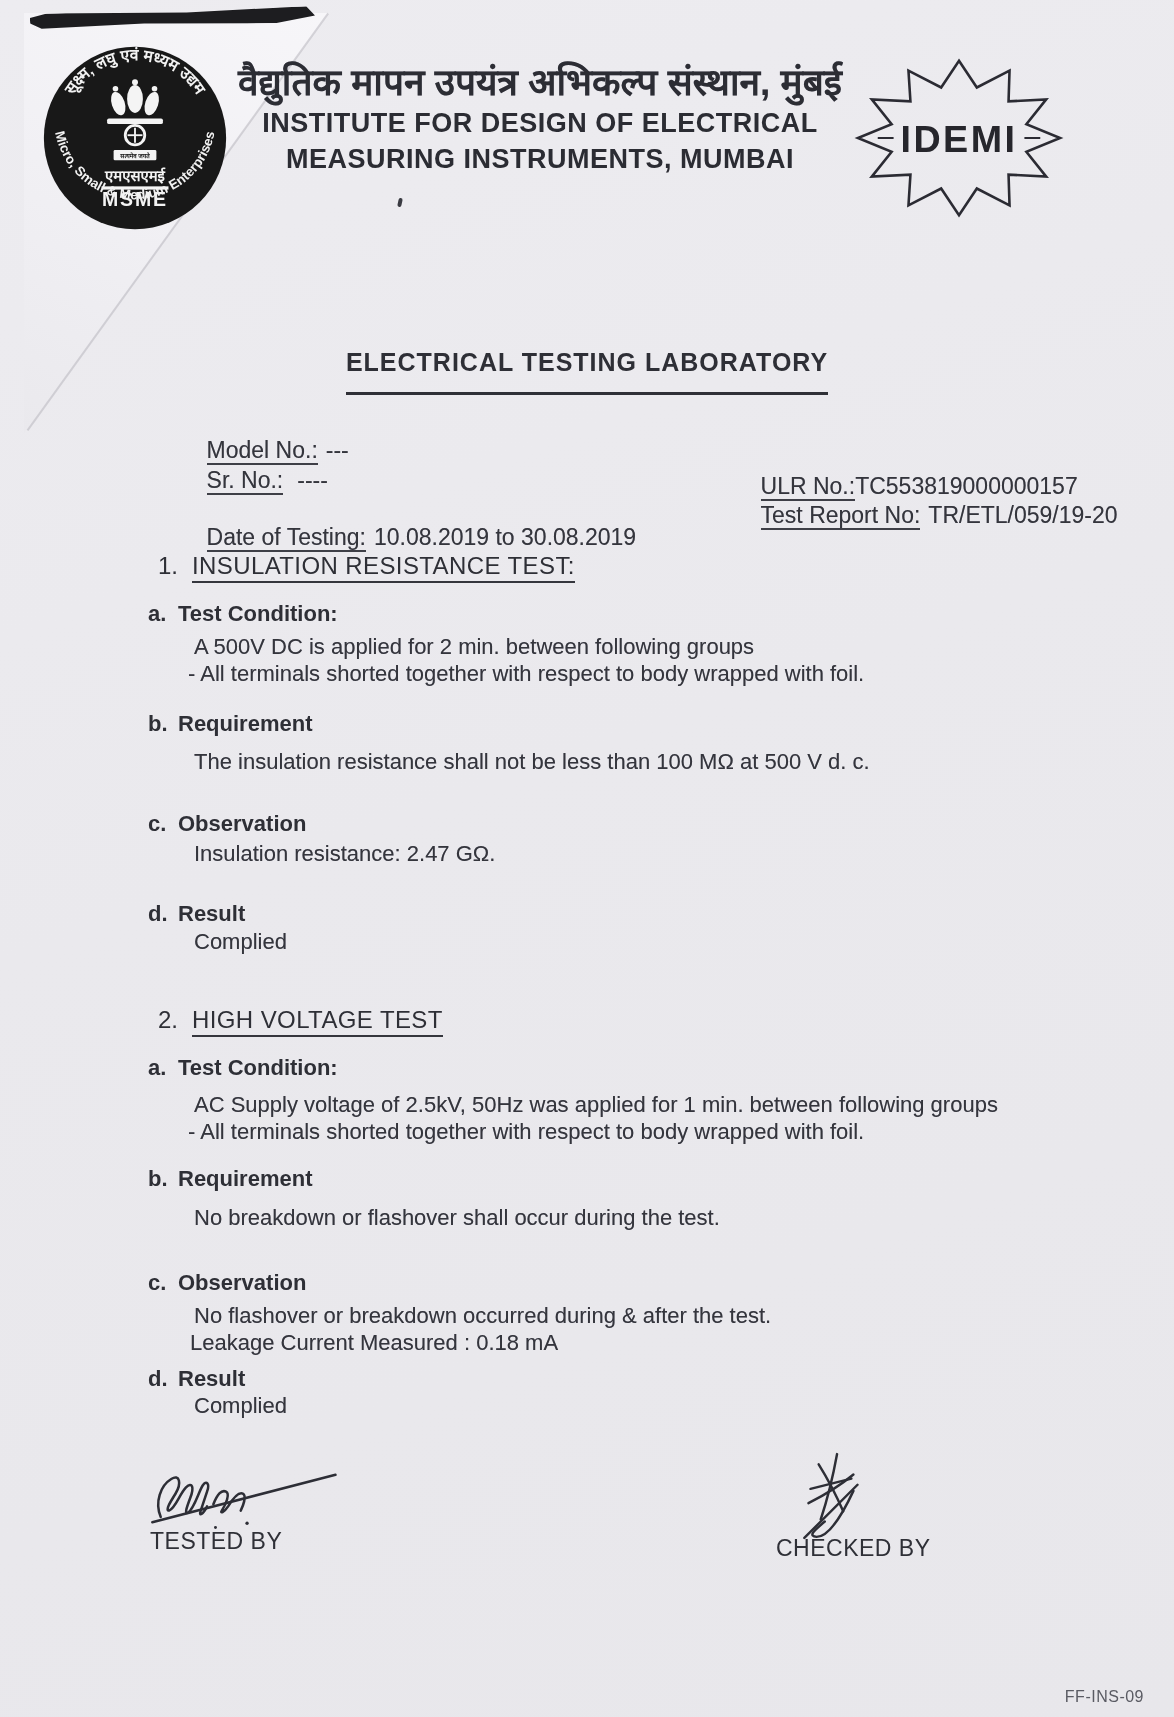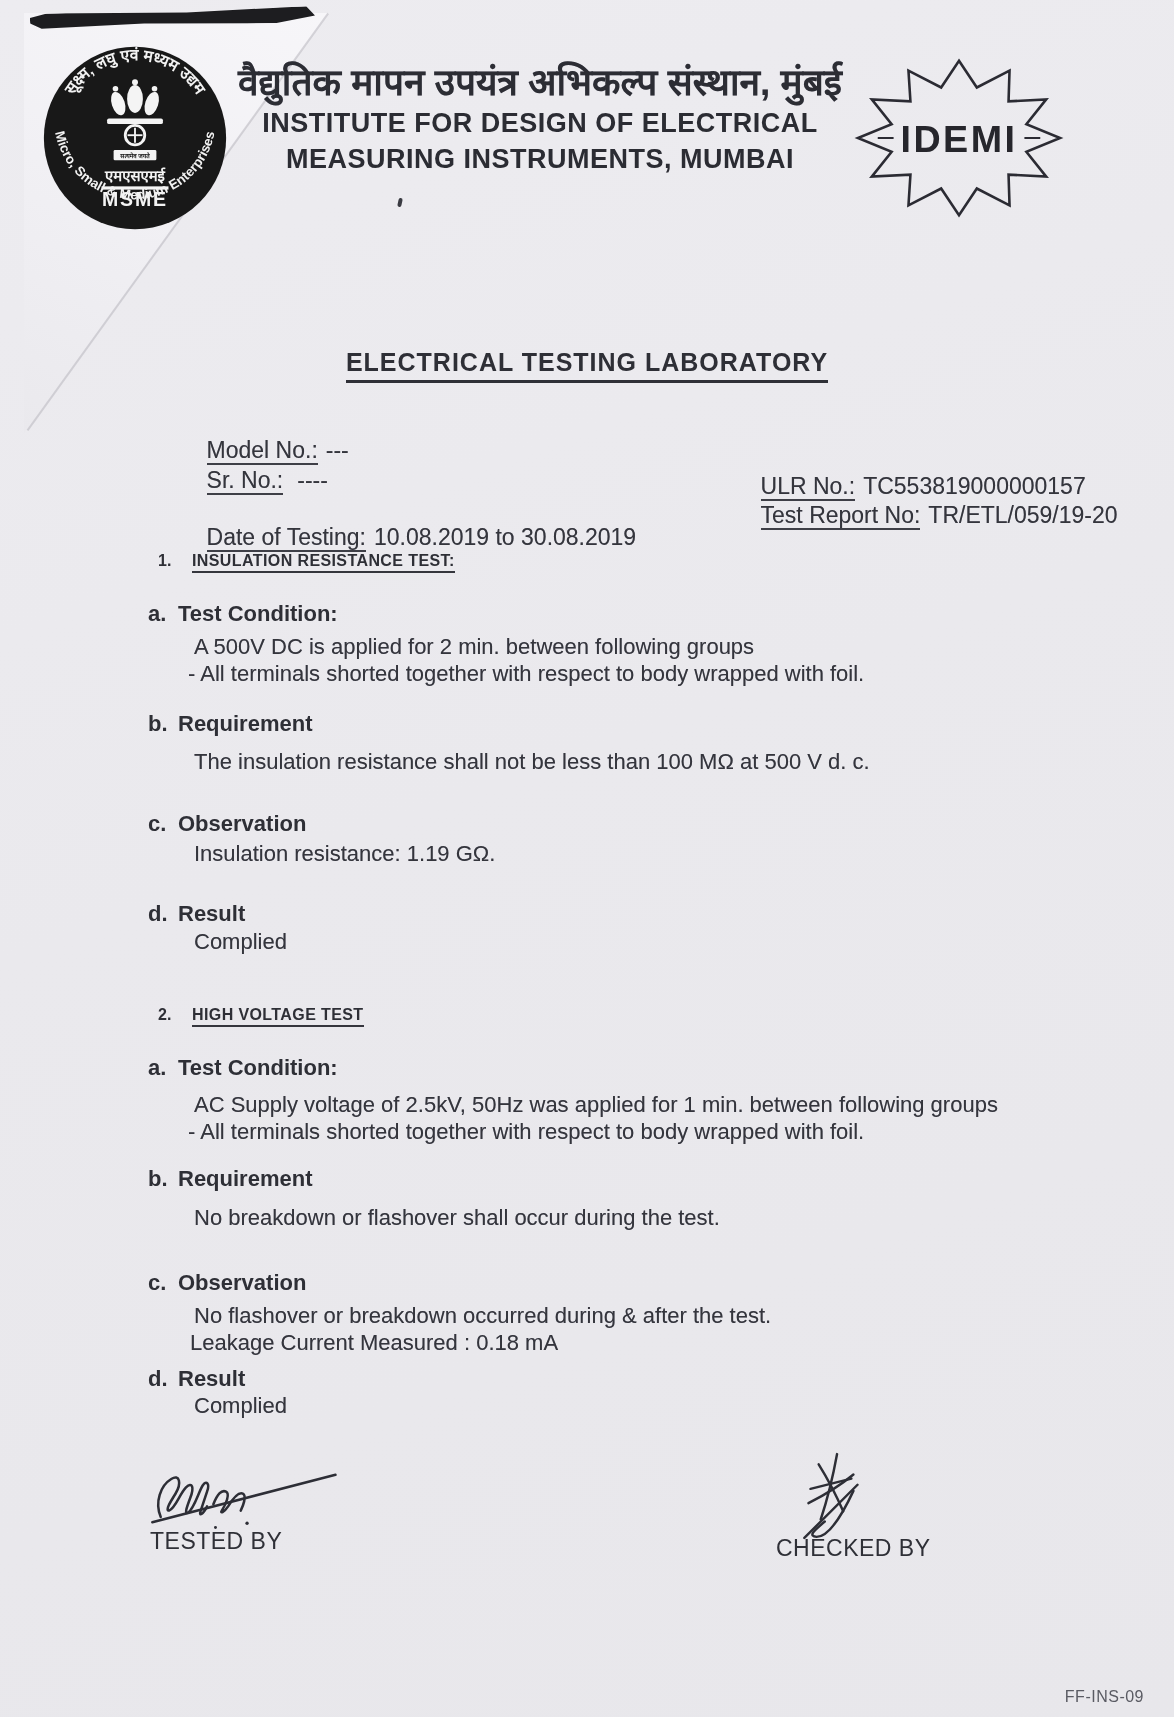--- a/index.html
+++ b/index.html
@@ -24,29 +24,29 @@
   .stray-mark{left:398px;top:198px;width:4px;height:9px;background:#3a3b42;border-radius:2px;transform:rotate(12deg);}
   
   .logo-wrap{left:42px;top:45px;width:186px;height:186px;}
   .org-block{left:215px;top:62px;width:650px;text-align:center;}
   .org-hindi{font-size:37px;font-weight:bold;color:#2c2d34;line-height:1.15;}
   .org-en{font-size:27px;font-weight:bold;color:#2b2c33;letter-spacing:.5px;line-height:1.35;}
   .badge-wrap{left:850px;top:53px;width:218px;height:170px;}
   
   .doc-title-row{left:0;top:348px;width:100%;text-align:center;}
   .doc-title{display:inline-block;font-size:25px;font-weight:bold;letter-spacing:1px;
-    color:#2e2f36;border-bottom:3px solid #2f3037;padding-bottom:3px;}
+    color:#2e2f36;border-bottom:3px solid #2f3037;padding-bottom:15px;}
   
   .meta-row{font-size:23px;white-space:pre-wrap;}
   .u{border-bottom:2px solid #3e3f47;margin-left:31px;}
   .meta-value{margin-left:8px;}
   .m-left{left:150px;}
   .m-right{left:704px;}
   
-  .sec-title-row{left:158px;font-size:16px;font-weight:bold;color:#2e2f36;}
+  .sec-title-row{left:158px;font-size:24px;font-weight:normal;color:#2e2f36;}
   .sec-num{display:inline-block;width:34px;}
   .sec-title{border-bottom:2.5px solid #35363d;padding-bottom:2px;letter-spacing:.4px;}
   .item-row{left:148px;font-size:22px;font-weight:bold;color:#2e2f36;}
   .item-letter{display:inline-block;width:30px;font-weight:bold;}
   .body-line{left:194px;font-size:22px;color:#34353c;}
   
   .sig-label{font-size:23px;color:#2f3037;letter-spacing:.5px;}
   .sig-stroke{stroke:#2d2e36;stroke-width:2.4;fill:none;stroke-linecap:round;stroke-linejoin:round;}
   
   .footer-code{right:30px;top:1688px;font-size:16px;color:#5a5b63;letter-spacing:.5px;}
@@ -117,21 +117,21 @@
     <span class="u">Model No.:</span><span class="meta-value">---</span>
   </div>
   <div class="abs meta-row m-left ink" style="top:440px">
     <span class="u">Sr. No.:</span><span class="meta-value" style="margin-left:14px">----</span>
   </div>
   <div class="abs meta-row m-left ink" style="top:497px">
     <span class="u">Date of Testing:</span><span class="meta-value">10.08.2019 to 30.08.2019</span>
   </div>
 
   <div class="abs meta-row m-right ink" style="top:446px">
-    <span class="u">ULR No.:</span><span class="meta-value" style="margin-left:8px">TC553819000000157</span>
+    <span class="u">ULR No.:</span><span class="meta-value" style="margin-left:0">TC553819000000157</span>
   </div>
   <div class="abs meta-row m-right ink" style="top:475px">
     <span class="u">Test Report No:</span><span class="meta-value">TR/ETL/059/19-20</span>
   </div>
 
   <div class="abs sec-title-row" style="top:552px">
     <span class="sec-num">1.</span><span class="sec-title">INSULATION RESISTANCE TEST:</span>
   </div>
 
   <div class="abs item-row" style="top:601px">
@@ -141,21 +141,21 @@
   <div class="abs body-line ink" style="top:661px;left:188px">- All terminals shorted together with respect to body wrapped with foil.</div>
 
   <div class="abs item-row" style="top:711px">
     <span class="item-letter">b.</span><span>Requirement</span>
   </div>
   <div class="abs body-line ink" style="top:749px">The insulation resistance shall not be less than 100 MΩ at 500 V d. c.</div>
 
   <div class="abs item-row" style="top:811px">
     <span class="item-letter">c.</span><span>Observation</span>
   </div>
-  <div class="abs body-line ink" style="top:841px">Insulation resistance: 1.19 GΩ.</div>
+  <div class="abs body-line ink" style="top:841px">Insulation resistance: 2.47 GΩ.</div>
 
   <div class="abs item-row" style="top:901px">
     <span class="item-letter">d.</span><span>Result</span>
   </div>
   <div class="abs body-line ink" style="top:929px">Complied</div>
 
   <div class="abs sec-title-row" style="top:1006px">
     <span class="sec-num">2.</span><span class="sec-title">HIGH VOLTAGE TEST</span>
   </div>
 

